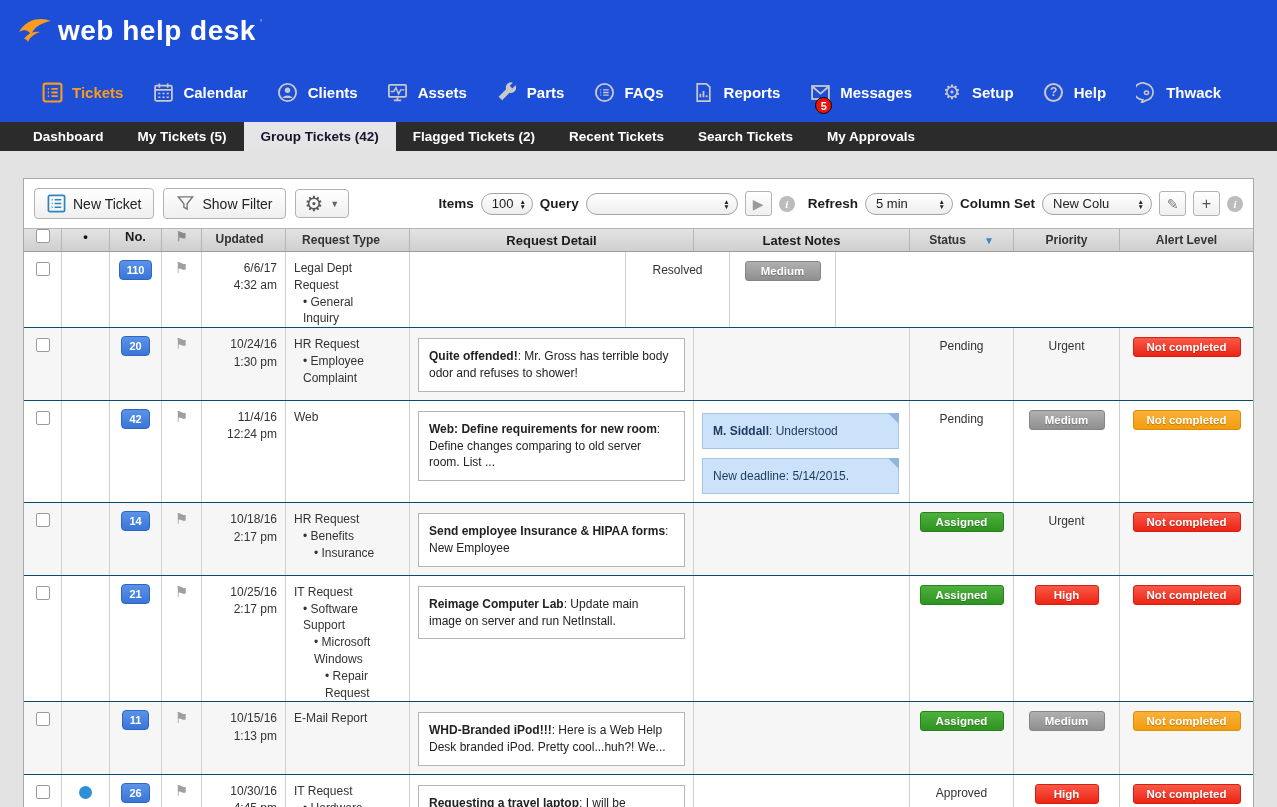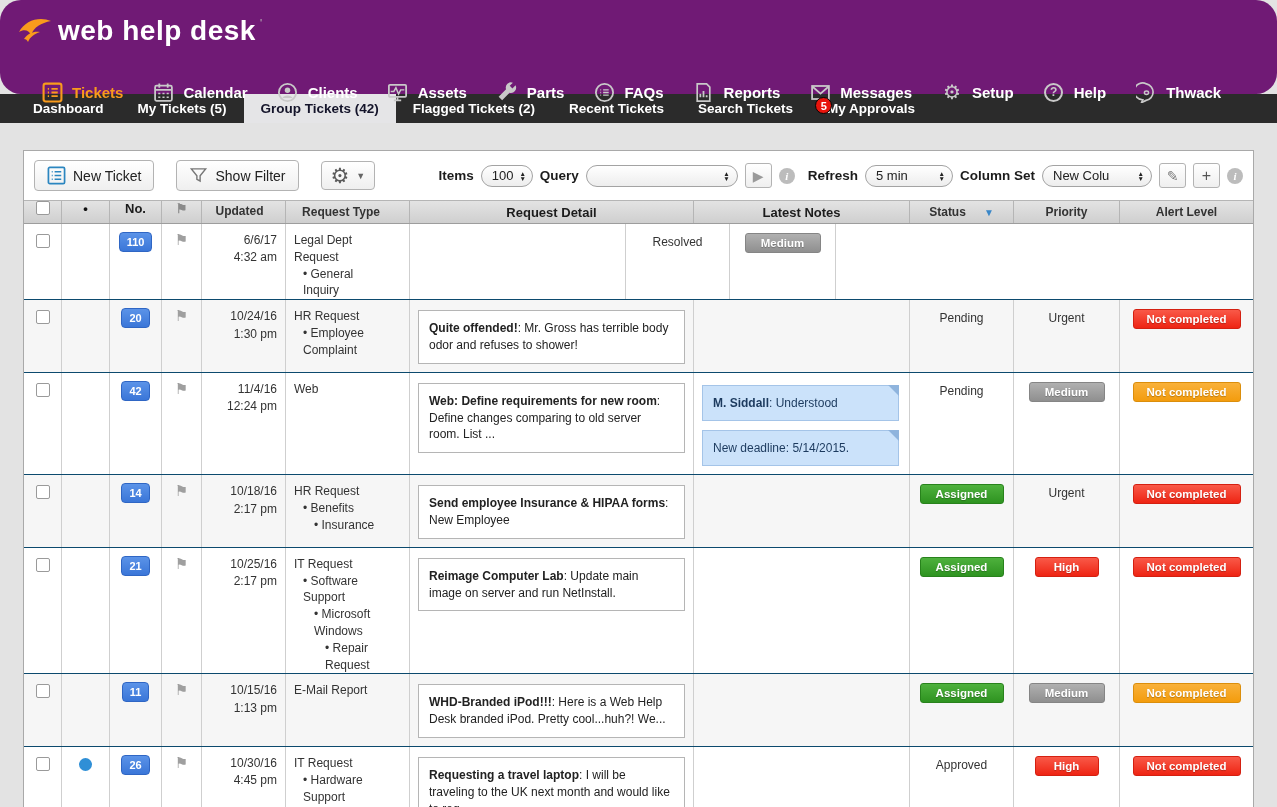--- a/index.html
+++ b/index.html
@@ -1,26 +1,26 @@
 <!DOCTYPE html>
 <html><head>
 <meta charset="utf-8">
 <style>
   * { margin:0; padding:0; box-sizing:border-box; }
   html,body { width:1277px; height:807px; overflow:hidden; background:#e3e3e3;
     font-family:"Liberation Sans", sans-serif; color:#222; }
 
   
-  .app-header { background:#701a75; height:94px;border-radius:21px; }
+  .app-header { background:#1d4ed8; height:122px; }
   .logo-row { height:62px; display:flex; align-items:center; padding-left:16px; }
   .logo { display:flex; align-items:flex-start; gap:4px; }
   .logo-text { color:#fff; font-size:28px; font-weight:bold; letter-spacing:0.5px; }
   .logo-tm { color:#bbb; font-size:11px; margin-top:2px; }
 
-  .nav-row { height:60px; display:flex; align-items:center; gap:29px; padding-left:20px;margin-left:21px; }
+  .nav-row { height:60px; display:flex; align-items:center; gap:29px; padding-left:41px; }
   .nav-item { display:flex; align-items:center; gap:9px; cursor:pointer; position:relative; }
   .nav-item .nav-label { color:#fff; font-weight:bold; font-size:15px; }
   .nav-item.active .nav-label { color:#f99b1c; }
   .nav-icon { width:22px; height:22px; display:flex; align-items:center; justify-content:center; color:#c9c9c9; }
   .nav-item.active .nav-icon { color:#f99b1c; }
   .nav-icon svg { width:21px; height:21px; }
   .glyph-icon { font-size:20px; line-height:20px; color:#c9c9c9; }
   .circle-glyph { width:19px; height:19px; border:2px solid #c9c9c9; border-radius:50%;
     display:flex; align-items:center; justify-content:center; font-size:12px; font-weight:bold; color:#c9c9c9; }
   .msg-badge { position:absolute; left:6px; top:16px; background:#e8140c; color:#fff;
@@ -30,21 +30,21 @@
   
   .tab-bar { background:#2b2b2b; height:29px; display:flex; align-items:stretch; padding-left:16px; }
   .tab { color:#fff; font-weight:bold; font-size:13.5px; padding:0 17px; display:flex; align-items:center; cursor:pointer; white-space:nowrap;text-align:right; }
   .tab.active { background:#e5e5e7; color:#14142a; }
 
   
   .panel { margin:27px 0 0 23px; width:1231px; height:700px; background:#fff; border:1px solid #a9a9a9; }
 
   
   .toolbar { display:flex; align-items:center; padding:9px 10px 9px 10px; }
-  .tb-left { display:flex; align-items:center; gap:22px; }
+  .tb-left { display:flex; align-items:center; gap:9px; }
   .tb-right { margin-left:auto; display:flex; align-items:center; gap:7px; }
   .btn { display:inline-flex; align-items:center; gap:7px; background:linear-gradient(#ffffff,#efefef);
     border:1px solid #b3b3b3; border-radius:4px; padding:5px 12px; font-size:14px; color:#222; cursor:pointer; }
   .btn svg { width:19px; height:19px; }
   .gear-btn { padding:3px 9px; }
   .gear-glyph { font-size:21px; color:#5a5a5a; line-height:21px; }
   .caret { font-size:9px; color:#666; }
   .tb-label { font-weight:bold; font-size:13.5px; color:#1c1c1c; white-space:nowrap; }
   .select { display:inline-flex; align-items:center; justify-content:space-between; gap:6px;
     background:linear-gradient(#ffffff,#ededed); border:1px solid #a3a3a3; border-radius:12px;

